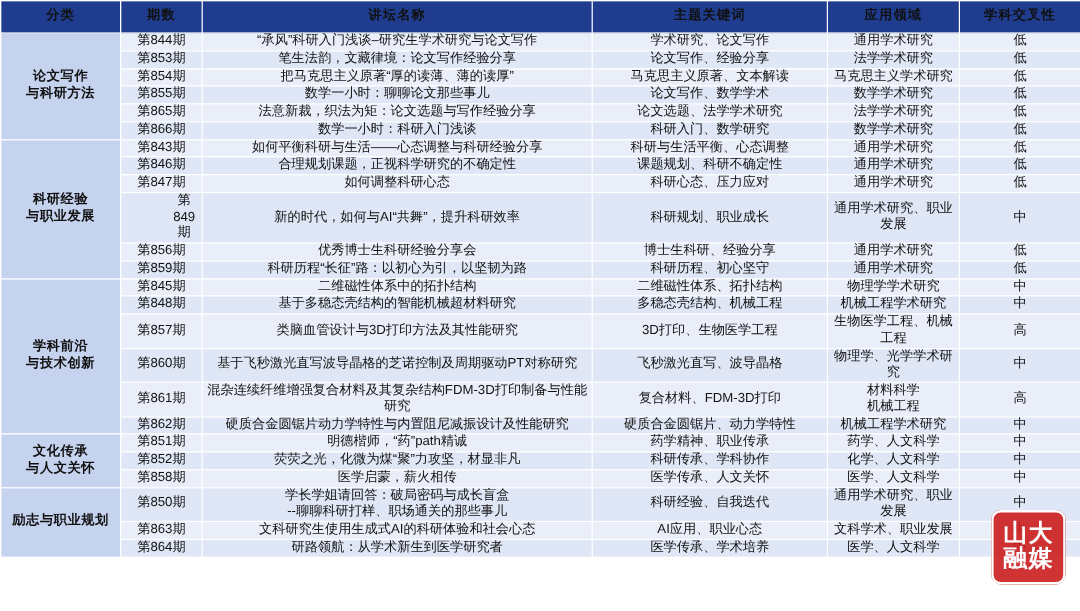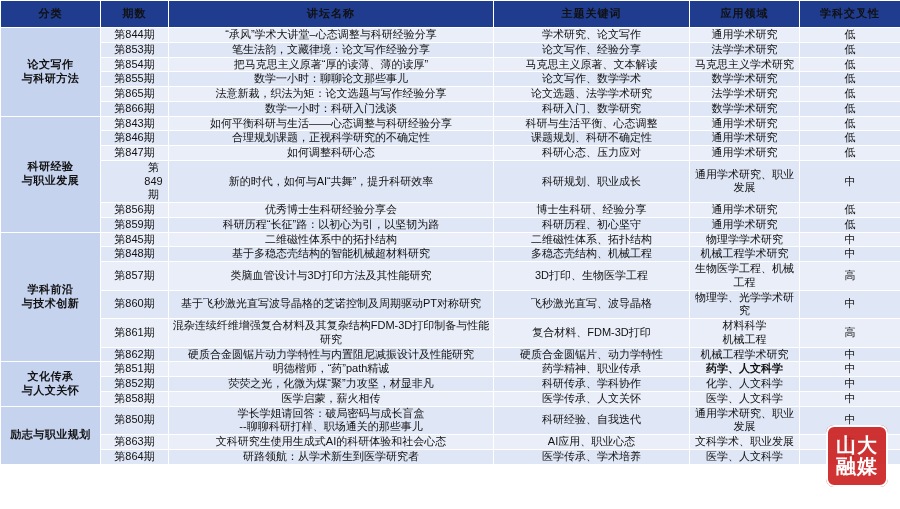--- a/index.html
+++ b/index.html
@@ -124,21 +124,21 @@
       <th>主题关键词</th>
       <th>应用领域</th>
       <th>学科交叉性</th>
     </tr>
   </thead>
   <tbody id="table-body">
       <tr>
         <td class="cat-cell" rowspan="6" style="white-space: pre-line;">论文写作
 与科研方法</td>
         <td class="num-cell" style="white-space: pre-line;">第844期</td>
-        <td class="title-cell" style="white-space: pre-line;">“承风”学术大讲堂–心态调整与科研经验分享</td>
+        <td class="title-cell" style="white-space: pre-line;">“承风”科研入门浅谈–研究生学术研究与论文写作</td>
         <td class="kw-cell" style="white-space: pre-line;">学术研究、论文写作</td>
         <td class="field-cell" style="white-space: pre-line;">通用学术研究</td>
         <td class="cross-cell" style="white-space: pre-line;">低</td>
       </tr>
       <tr class="row-alt">
         <td class="num-cell" style="white-space: pre-line;">第853期</td>
         <td class="title-cell" style="white-space: pre-line;">笔生法韵，文藏律境：论文写作经验分享</td>
         <td class="kw-cell" style="white-space: pre-line;">论文写作、经验分享</td>
         <td class="field-cell" style="white-space: pre-line;">法学学术研究</td>
         <td class="cross-cell" style="white-space: pre-line;">低</td>
@@ -259,21 +259,21 @@
         <td class="kw-cell" style="white-space: pre-line;">硬质合金圆锯片、动力学特性</td>
         <td class="field-cell" style="white-space: pre-line;">机械工程学术研究</td>
         <td class="cross-cell" style="white-space: pre-line;">中</td>
       </tr>
       <tr>
         <td class="cat-cell" rowspan="3" style="white-space: pre-line;">文化传承
 与人文关怀</td>
         <td class="num-cell" style="white-space: pre-line;">第851期</td>
         <td class="title-cell" style="white-space: pre-line;">明德楷师，“药”path精诚</td>
         <td class="kw-cell" style="white-space: pre-line;">药学精神、职业传承</td>
-        <td class="field-cell" style="white-space: pre-line; font-weight: bold;">药学、人文科学</td>
+        <td class="field-cell" style="white-space: pre-line;">药学、人文科学</td>
         <td class="cross-cell" style="white-space: pre-line;">中</td>
       </tr>
       <tr class="row-alt">
         <td class="num-cell" style="white-space: pre-line;">第852期</td>
         <td class="title-cell" style="white-space: pre-line;">荧荧之光，化微为煤“聚”力攻坚，材显非凡</td>
         <td class="kw-cell" style="white-space: pre-line;">科研传承、学科协作</td>
         <td class="field-cell" style="white-space: pre-line;">化学、人文科学</td>
         <td class="cross-cell" style="white-space: pre-line;">中</td>
       </tr>
       <tr>

